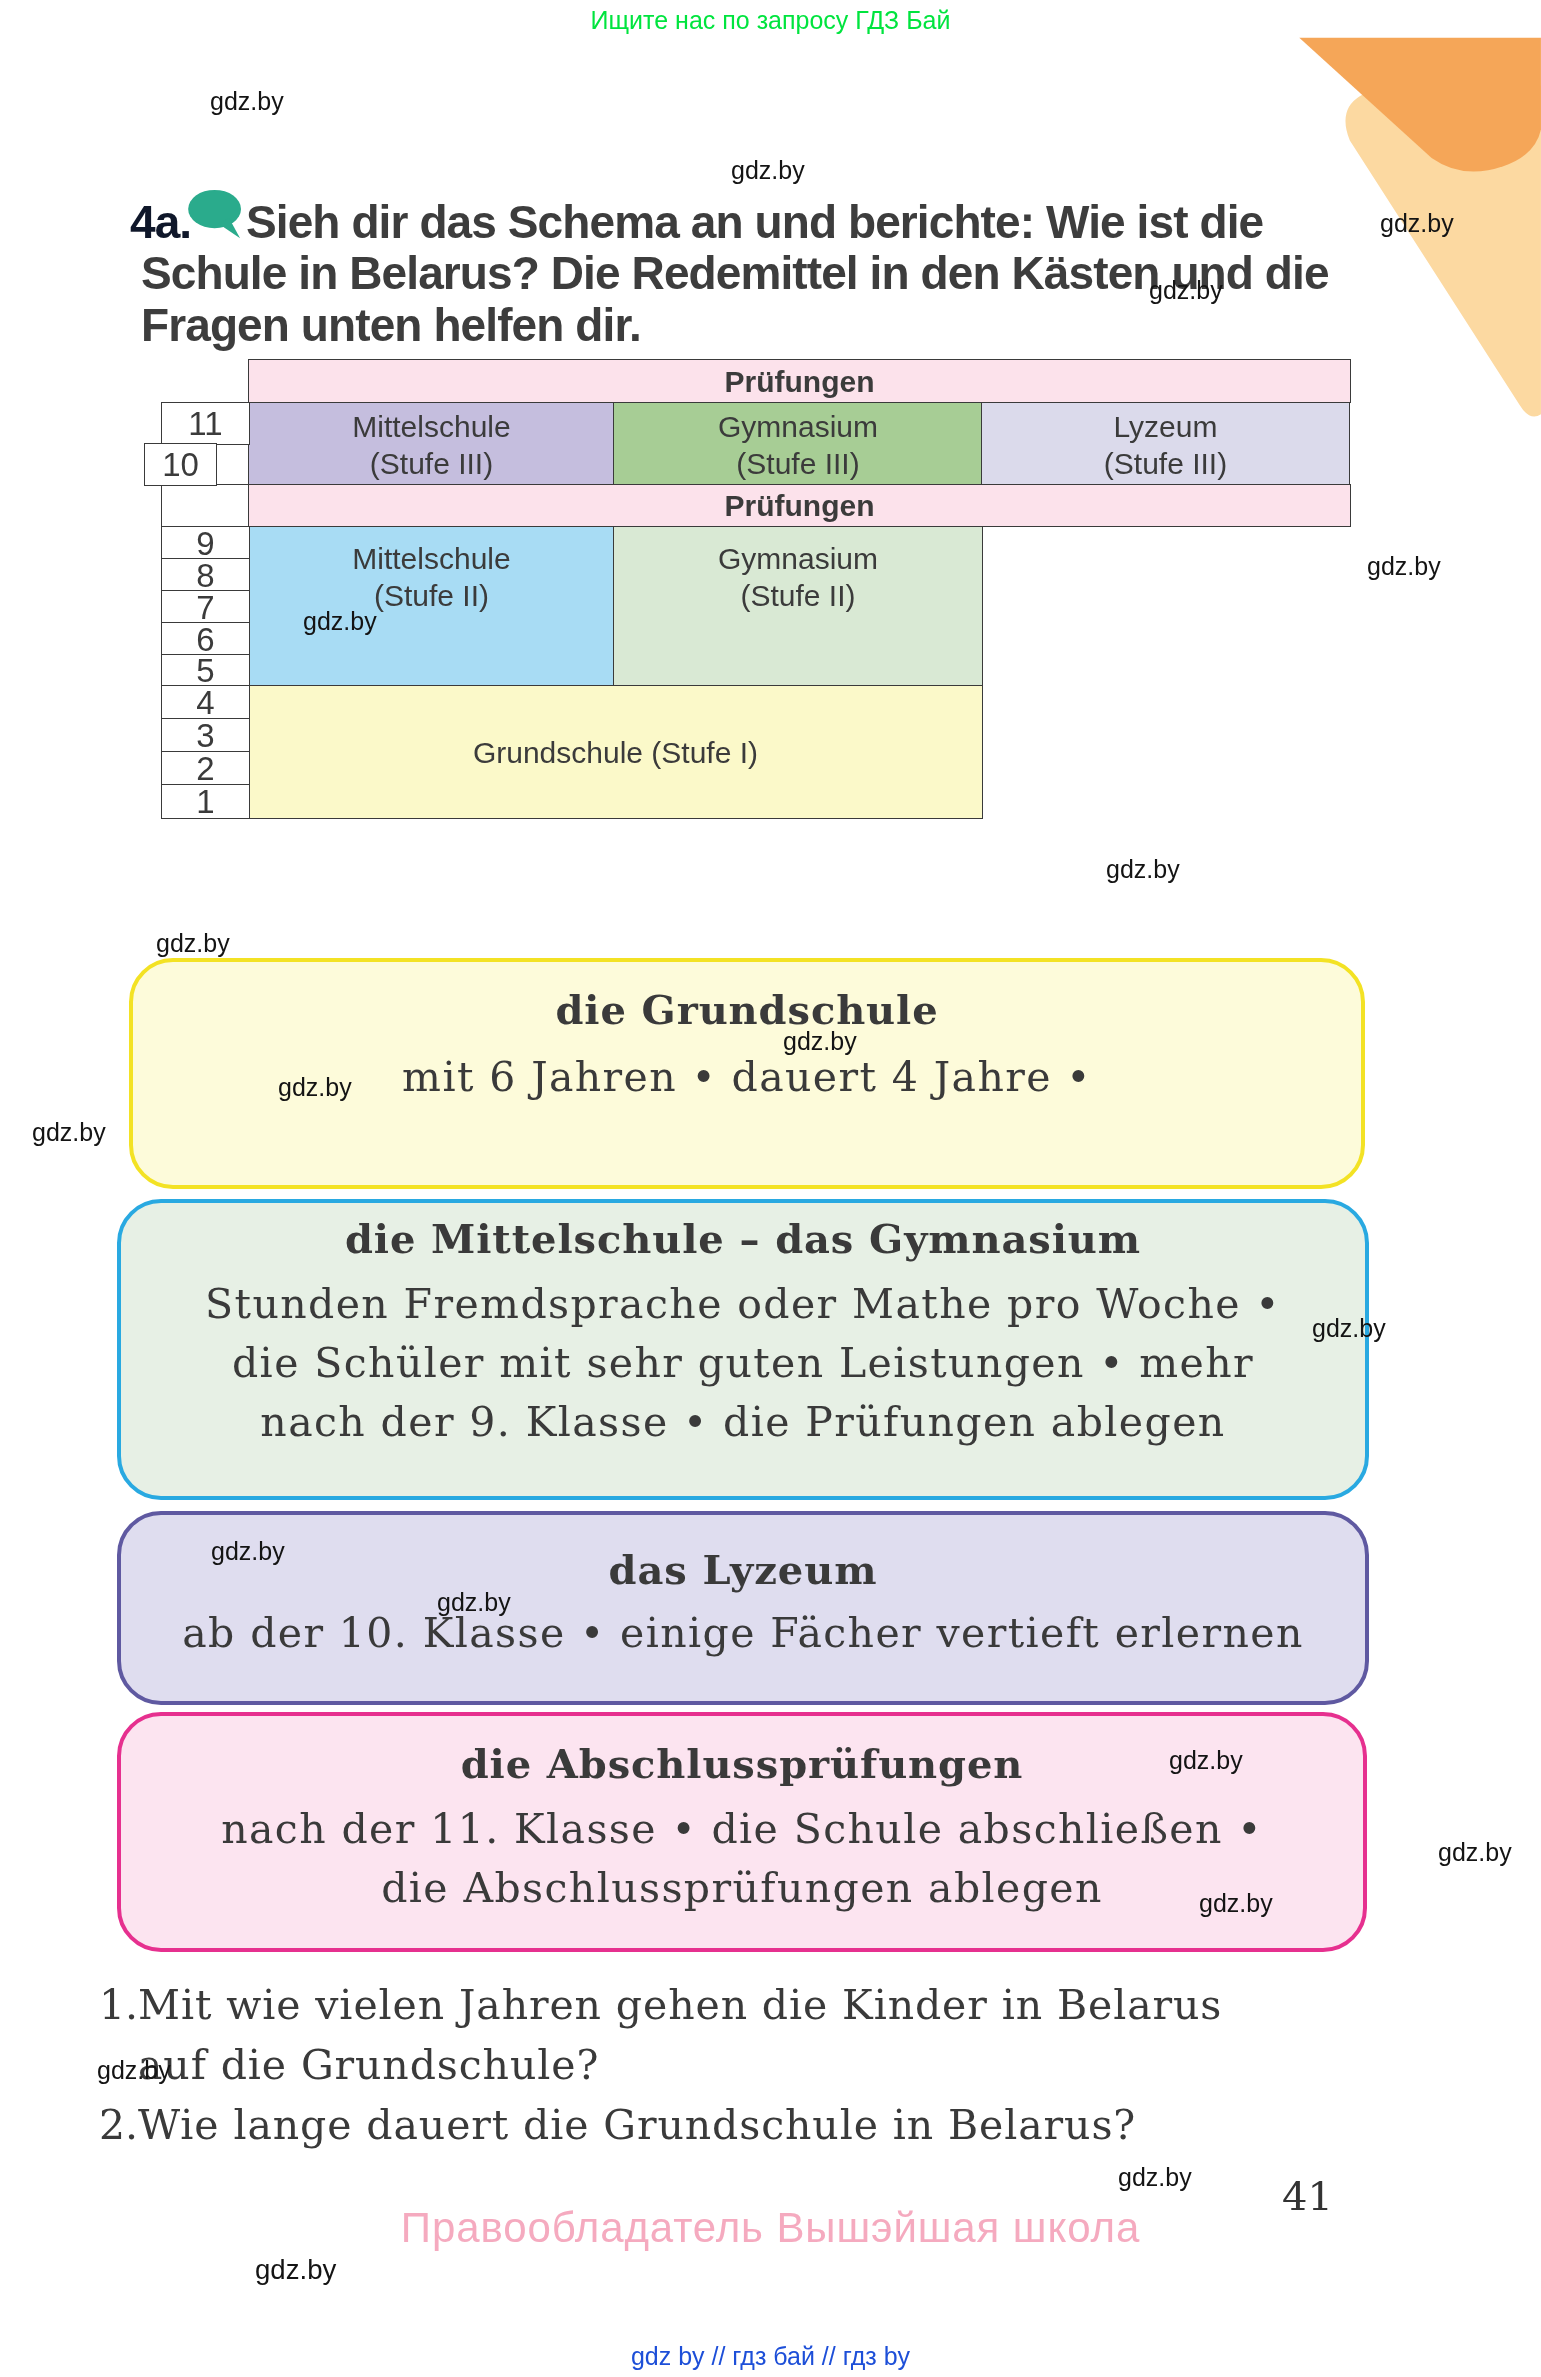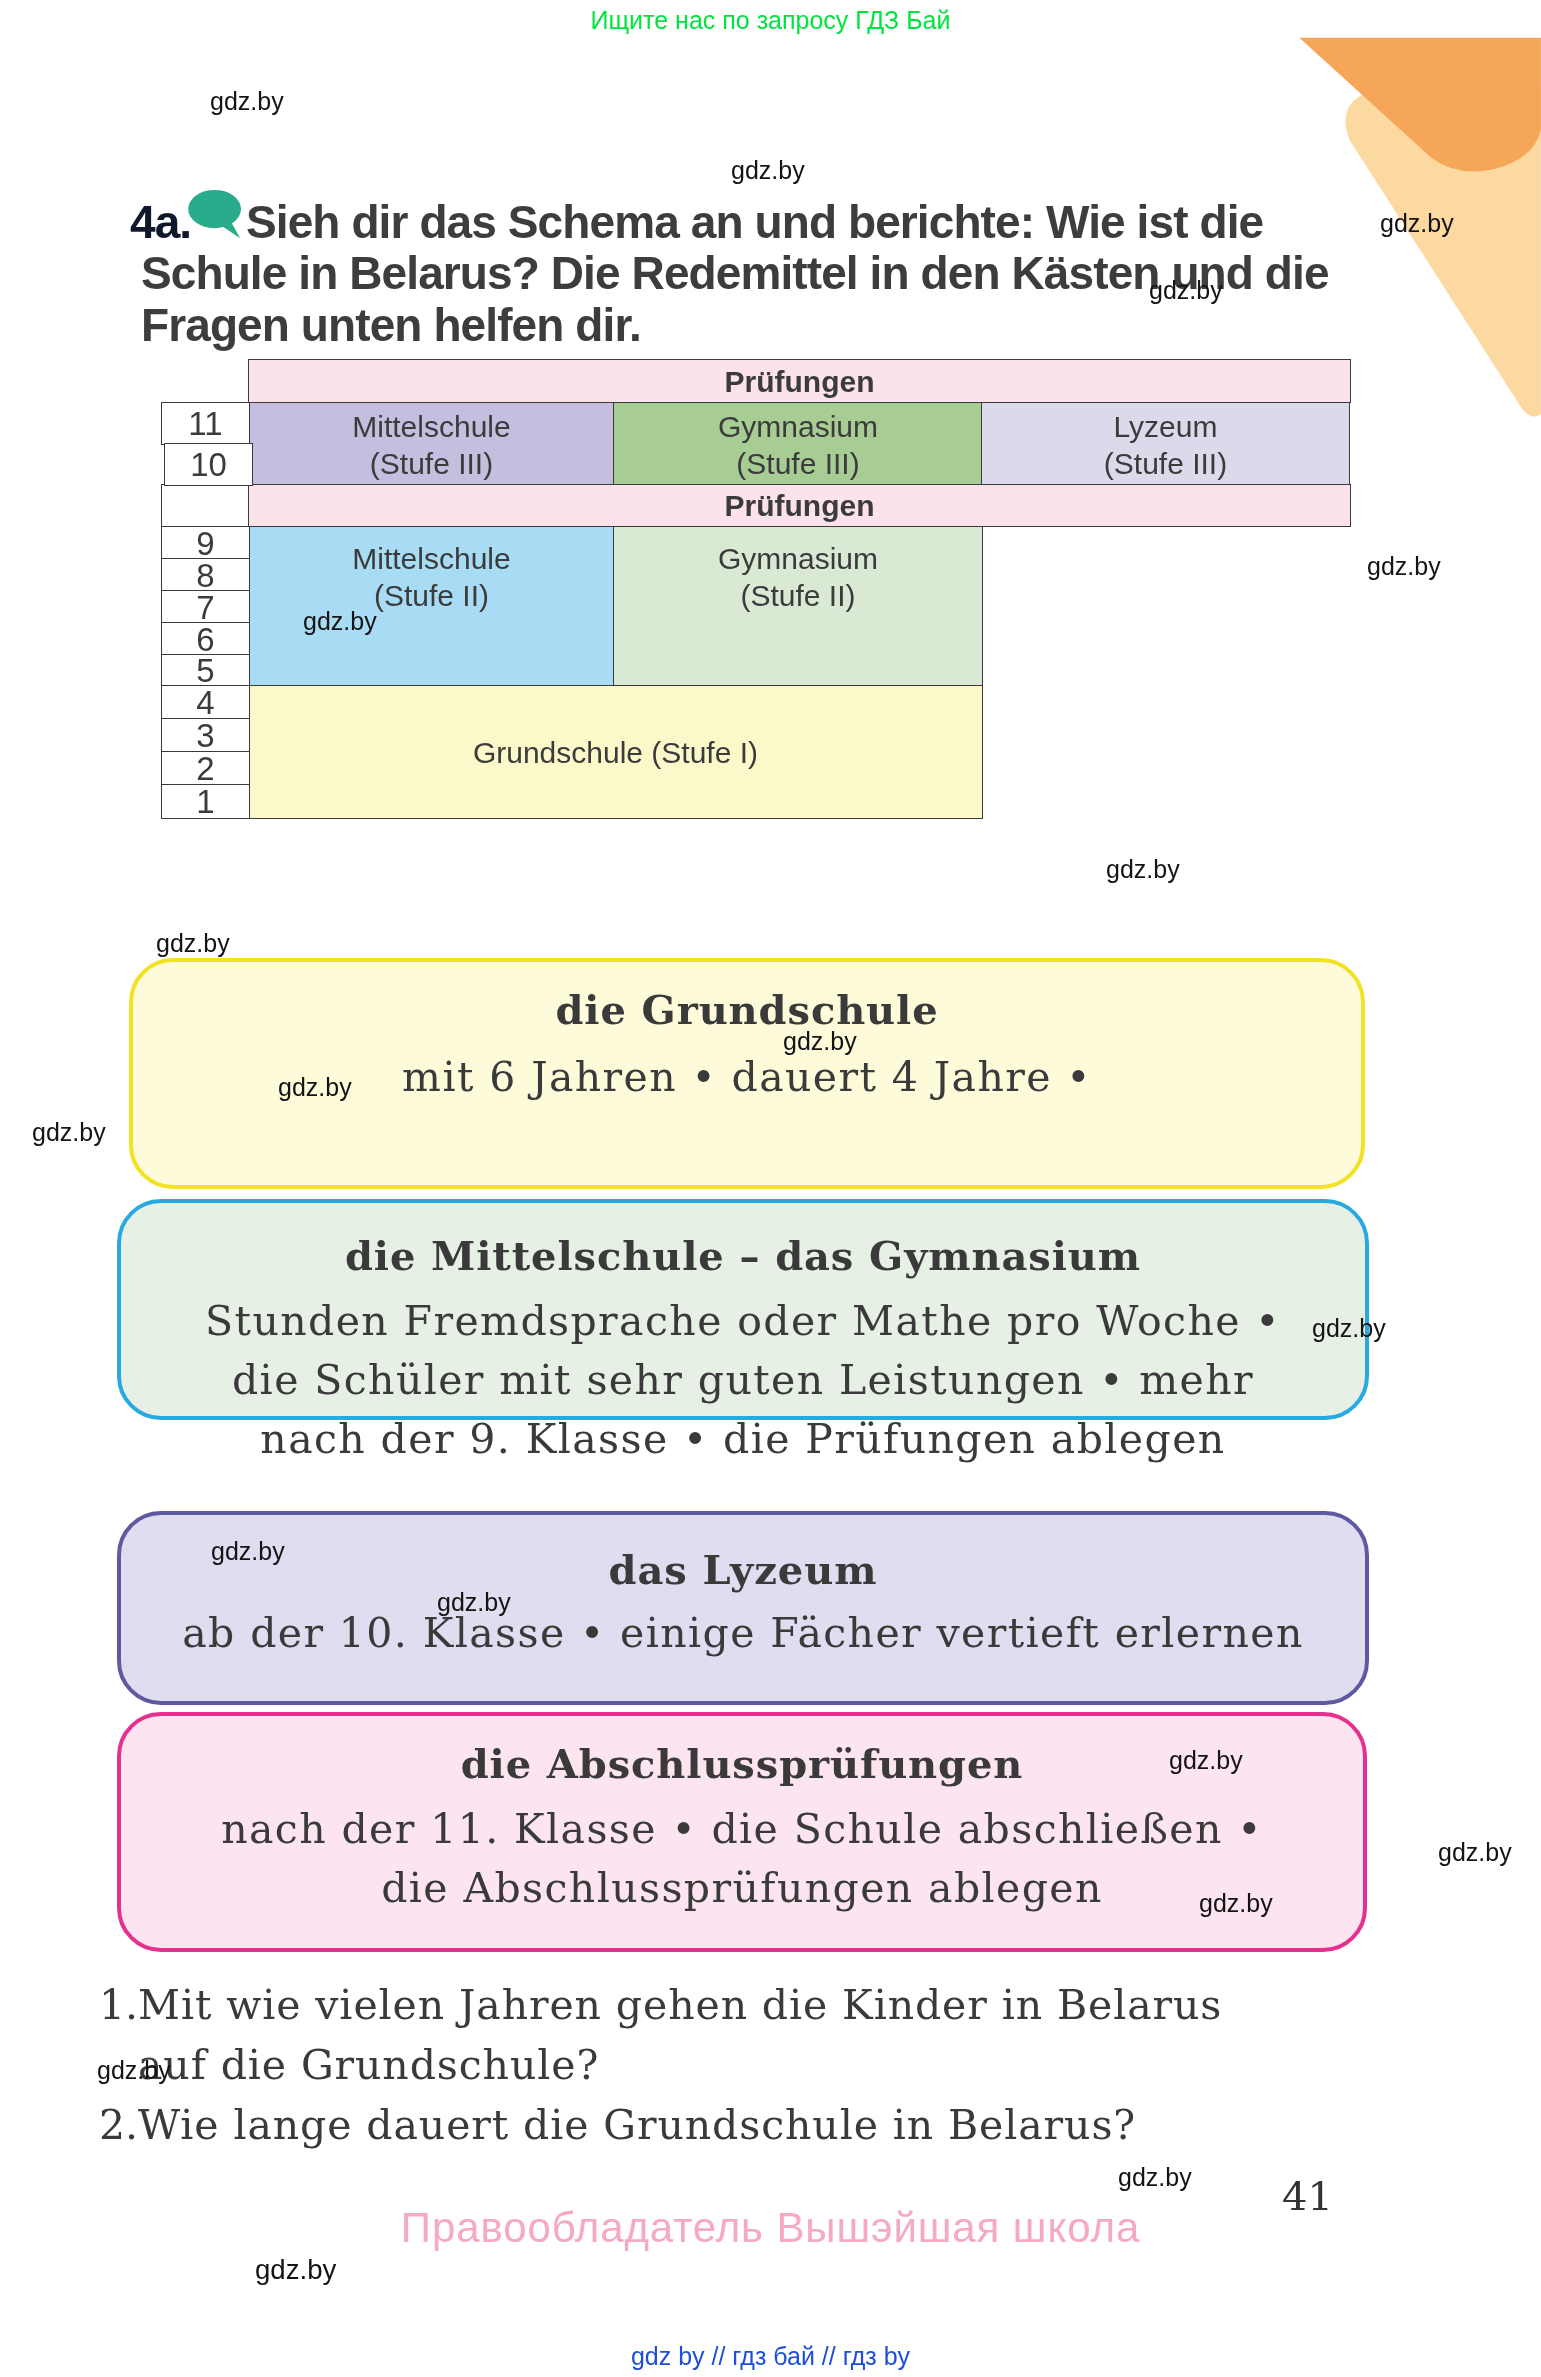--- a/index.html
+++ b/index.html
@@ -31,21 +31,21 @@
   .c-g2{background:#d9e9d4;justify-content:flex-start;padding-top:13px;}
   .c-gr{background:#fbf9c9;}
   .num{background:#ffffff;font-size:33px;}
   
   .rbox{position:absolute;box-sizing:border-box;border-radius:44px;text-align:center;z-index:3;
         font-family:"DejaVu Serif",serif;color:#3a3a3a;}
   .rbox .title{font-weight:bold;font-size:40px;letter-spacing:0.9px;}
   .rbox .bline{font-size:41px;line-height:59px;letter-spacing:1.4px;white-space:nowrap;}
   .box-y{left:129px;top:958px;width:1236px;height:231px;background:#fdfbda;border:4.6px solid #f3e224;padding-top:24px;}
   .box-y .title{margin-bottom:14.7px;}
-  .box-g{left:117px;top:1199px;width:1252px;height:221px;background:#e7f0e5;border:4.6px solid #29a9e1;padding-top:29px;}
+  .box-g{left:117px;top:1199px;width:1252px;height:301px;background:#e7f0e5;border:4.6px solid #29a9e1;padding-top:12px;}
   .box-g .title{margin-bottom:13px;}
   .box-p{left:117px;top:1511px;width:1252px;height:194px;background:#dfddef;border:4.6px solid #5f59a1;padding-top:31px;}
   .box-p .title{margin-bottom:11px;}
   .box-k{left:117px;top:1712px;width:1250px;height:240px;background:#fce4f0;border:4.6px solid #e6308f;padding-top:24px;}
   .box-k .title{margin-bottom:13px;}
   
   .qnum{position:absolute;left:99px;font-family:"DejaVu Serif",serif;font-size:41px;color:#3a3a3a;}
   .qline{position:absolute;left:138px;font-family:"DejaVu Serif",serif;font-size:41px;color:#3a3a3a;
          letter-spacing:0.9px;white-space:nowrap;}
   
@@ -104,21 +104,21 @@
     <span>Gymnasium</span>
     <span>(Stufe II)</span>
   </div>
 
   <div class="cell c-gr" style="left:248px;top:685px;width:735px;height:134px;">
     <span>Grundschule (Stufe I)</span>
   </div>
 
   <div id="grades-col">
       <div class="cell num" style="left: 161px; width: 89px; top: 402px; height: 43px;">11</div>
-      <div class="cell num" style="left: 164px; width: 89px; top: 443px; height: 43px;">10</div>
+      <div class="cell num" style="left: 144px; width: 73px; top: 443px; height: 43px;">10</div>
       <div class="cell num" style="left: 161px; width: 89px; top: 526px; height: 34px;">9</div>
       <div class="cell num" style="left: 161px; width: 89px; top: 558px; height: 34px;">8</div>
       <div class="cell num" style="left: 161px; width: 89px; top: 590px; height: 34px;">7</div>
       <div class="cell num" style="left: 161px; width: 89px; top: 622px; height: 34px;">6</div>
       <div class="cell num" style="left: 161px; width: 89px; top: 654px; height: 32px;">5</div>
       <div class="cell num" style="left: 161px; width: 89px; top: 685px; height: 35px;">4</div>
       <div class="cell num" style="left: 161px; width: 89px; top: 718px; height: 35px;">3</div>
       <div class="cell num" style="left: 161px; width: 89px; top: 751px; height: 35px;">2</div>
       <div class="cell num" style="left: 161px; width: 89px; top: 784px; height: 35px;">1</div>
     </div>

